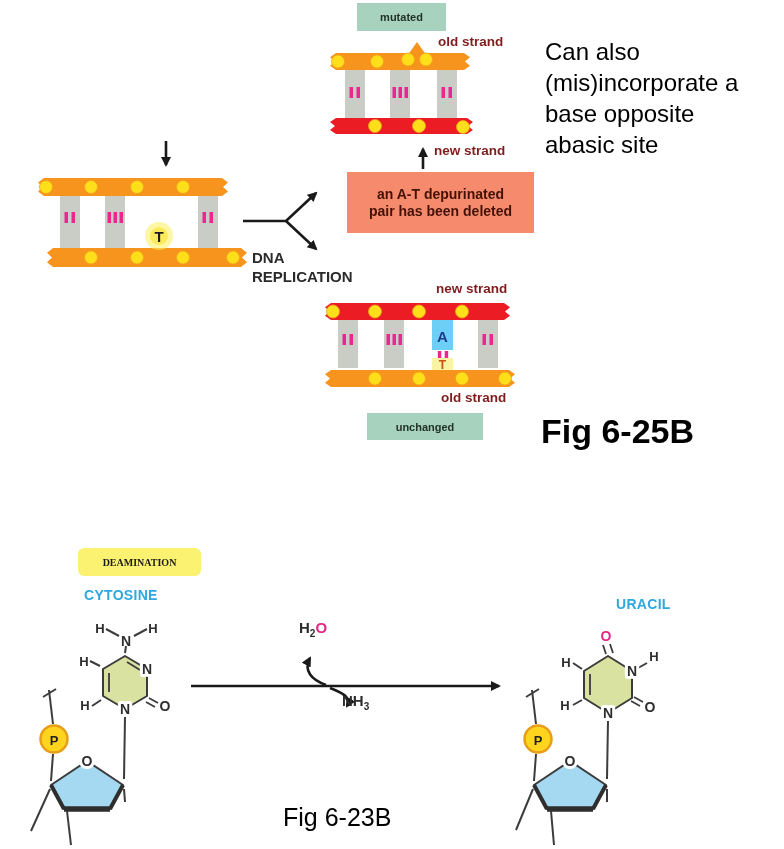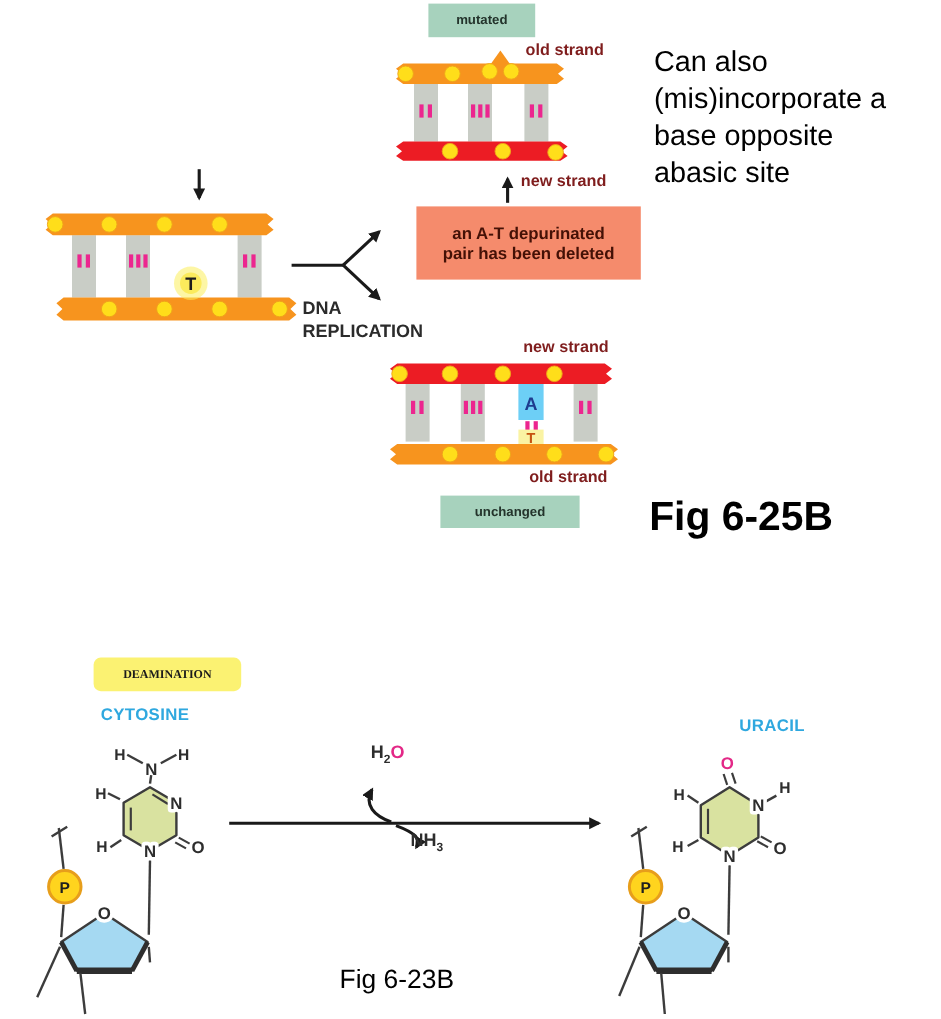--- a/index.html
+++ b/index.html
@@ -260,23 +260,23 @@
 <div class="lbl box teal" style="left:367px;top:413px;width:116px;height:27px;">unchanged</div>
 
 <div class="lbl figlbl" style="left:541px;top:412px;font-size:34px;font-weight:bold;">Fig 6-25B</div>
 
 <div class="lbl box ylw" style="left:78px;top:548px;width:123px;height:28px;border-radius:6px;font-size:10px;font-family:Liberation Serif, serif;">DEAMINATION</div>
 
 <div class="lbl cyan-name" style="left:84px;top:587px;">CYTOSINE</div>
 
 <div class="lbl cyan-name" style="left:588px;top:596px;margin-left:28px;">URACIL</div>
 
-<div class="lbl chem" style="left:309px;top:619px;text-align:center;">
+<div class="lbl chem" style="left:299px;top:619px;text-align:center;">
   <span>H</span><sub>2</sub><span class="pinkO">O</span>
 </div>
 
 <div class="lbl chem" style="left:342px;top:692px;">
   <span>NH</span><sub>3</sub>
 </div>
 
-<div class="lbl figlbl" style="left:283px;top:803px;font-size:22px;">Fig 6-23B</div>
+<div class="lbl figlbl" style="left:283px;top:803px;font-size:25px;">Fig 6-23B</div>
 
 </div>
 
 </body></html>

